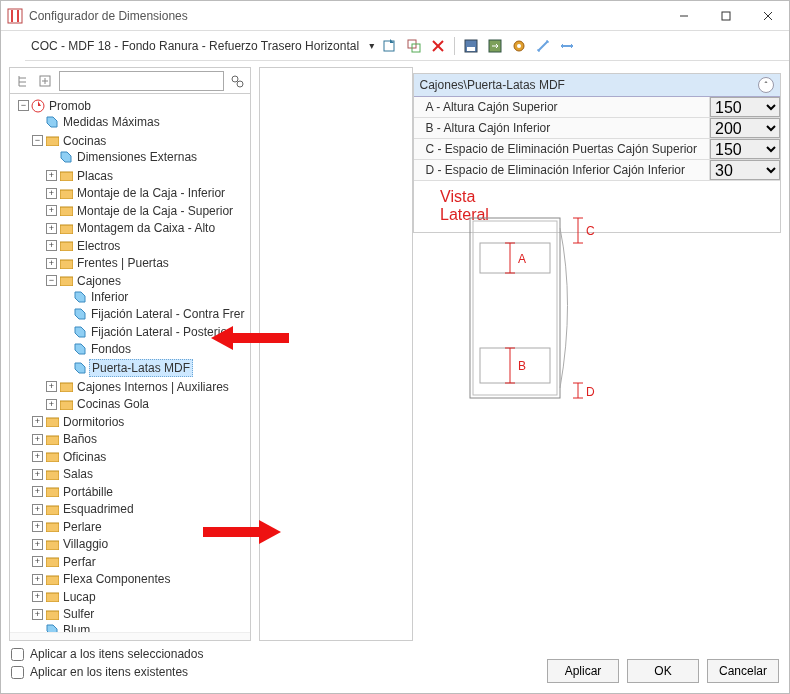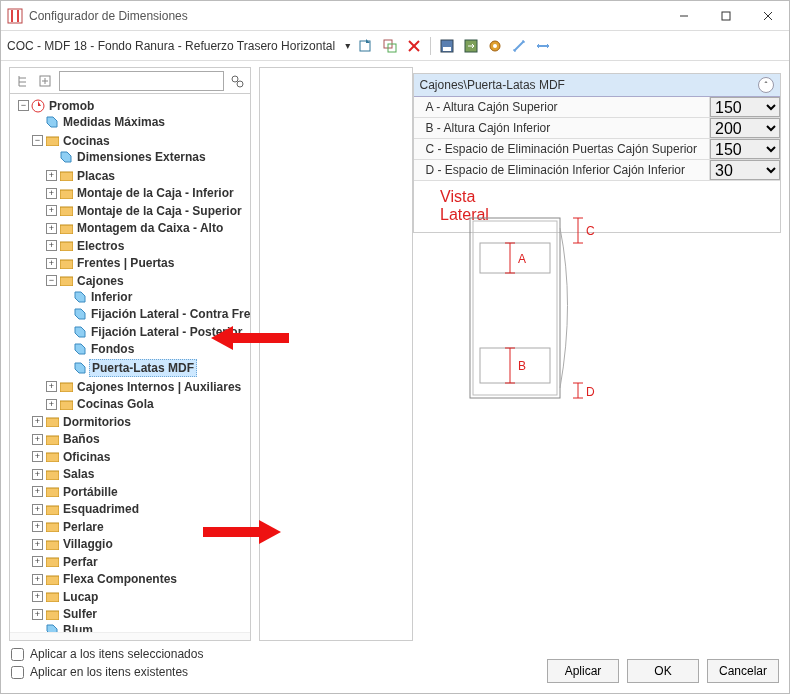--- a/index.html
+++ b/index.html
@@ -3,21 +3,21 @@
 <meta charset="utf-8">
 <style>
   * { box-sizing: border-box; margin: 0; padding: 0; }
   body { font-family: "Segoe UI", Tahoma, sans-serif; font-size: 12px; background: #fff; color: #333; }
   .window { width: 790px; height: 694px; border: 1px solid #bbb; display: flex; flex-direction: column; position: relative; }
   .titlebar { height: 30px; background: #fff; display: flex; align-items: center; padding: 0 0 0 6px; border-bottom: 1px solid #ddd; }
   .titlebar .app-icon { width: 16px; height: 16px; margin-right: 6px; display: inline-flex; }
   .titlebar .title { flex: 1; color: #555; }
   .titlebar .winbtns { display: flex; }
   .titlebar .winbtn { width: 42px; height: 28px; display: flex; align-items: center; justify-content: center; color: #222; }
-  .toolbar { height: 30px; display: flex; align-items: center; padding: 2px 6px; gap: 4px; border-bottom: 1px solid #ddd; }
+  .toolbar { height: 30px; display: flex; align-items: center; padding: 2px 6px; gap: 4px; border-bottom: 1px solid #ddd; margin-left: 24px; }
   .toolbar .context { color: #333; padding-right: 4px; }
   .toolbar .dropdown-arrow { font-size: 10px; padding: 0 2px; }
   .toolbar .tbtn { width: 20px; height: 20px; display: inline-flex; align-items: center; justify-content: center; }
   .toolbar .sep { width: 1px; height: 18px; background: #ccc; margin: 0 2px; }
   .content { flex: 1; display: flex; padding: 6px 8px 0 8px; gap: 8px; min-height: 0; }
   .left-pane { width: 242px; display: flex; flex-direction: column; border: 1px solid #ccc; background: #fff; }
   .left-toolbar { height: 26px; display: flex; align-items: center; padding: 2px 4px; gap: 4px; border-bottom: 1px solid #ccc; }
   .left-toolbar .smbtn { width: 20px; height: 20px; display: inline-flex; align-items: center; justify-content: center; }
   .left-toolbar input { flex: 1; height: 20px; border: 1px solid #aaa; padding: 0 4px; font-size: 12px; }
   .tree { flex: 1; overflow: auto; padding: 2px 0 2px 4px; }
@@ -25,21 +25,21 @@
   .tree > ul { padding-left: 2px; }
   .tree li { white-space: nowrap; line-height: 16px; }
   .row { display: inline-flex; align-items: center; gap: 2px; padding: 0 2px; }
   .exp { width: 11px; height: 11px; border: 1px solid #888; display: inline-flex; align-items: center; justify-content: center; font-size: 9px; line-height: 9px; color: #444; background: #fff; cursor: pointer; }
   .exp.empty { border: none; }
   .ticon { width: 14px; height: 14px; display: inline-flex; align-items: center; justify-content: center; }
   .folder svg rect { fill: #f5c667; stroke: #c48e1a; }
   .tag svg path { fill: #8fcff4; stroke: #3a8ac0; }
   .root-icon svg circle { fill: #fff; stroke: #d33; }
   .root-icon svg path { fill: #d33; }
-  .tree .label { padding: 0 2px; font-weight: bold; }
+  .tree .label { padding: 0 2px; }
   .selected-label { background: #cde8ff; border: 1px dotted #6da7d6; }
   .right-pane { flex: 1; display: flex; flex-direction: row; min-width: 0; }
   .preview { flex: 1; border: 1px solid #ccc; background: #fff; display: flex; align-items: center; justify-content: center; position: relative; }
   .vista-title { position: absolute; top: 120px; left: 180px; font-size: 16px; color: #d22; }
   .drawing { position: absolute; top: 140px; left: 200px; }
   .props { margin-top: 6px; border: 1px solid #ccc; max-height: 160px; overflow: auto; }
   .props-header { background: #d8e8f8; padding: 3px 6px; display: flex; align-items: center; border-bottom: 1px solid #aac; }
   .props-header .ph-title { flex: 1; }
   .props-header .collapse-btn { width: 16px; height: 16px; border: 1px solid #99a; border-radius: 50%; display: inline-flex; align-items: center; justify-content: center; font-size: 9px; background: #fff; }
   .prop-row { display: flex; align-items: stretch; border-bottom: 1px solid #ddd; }

